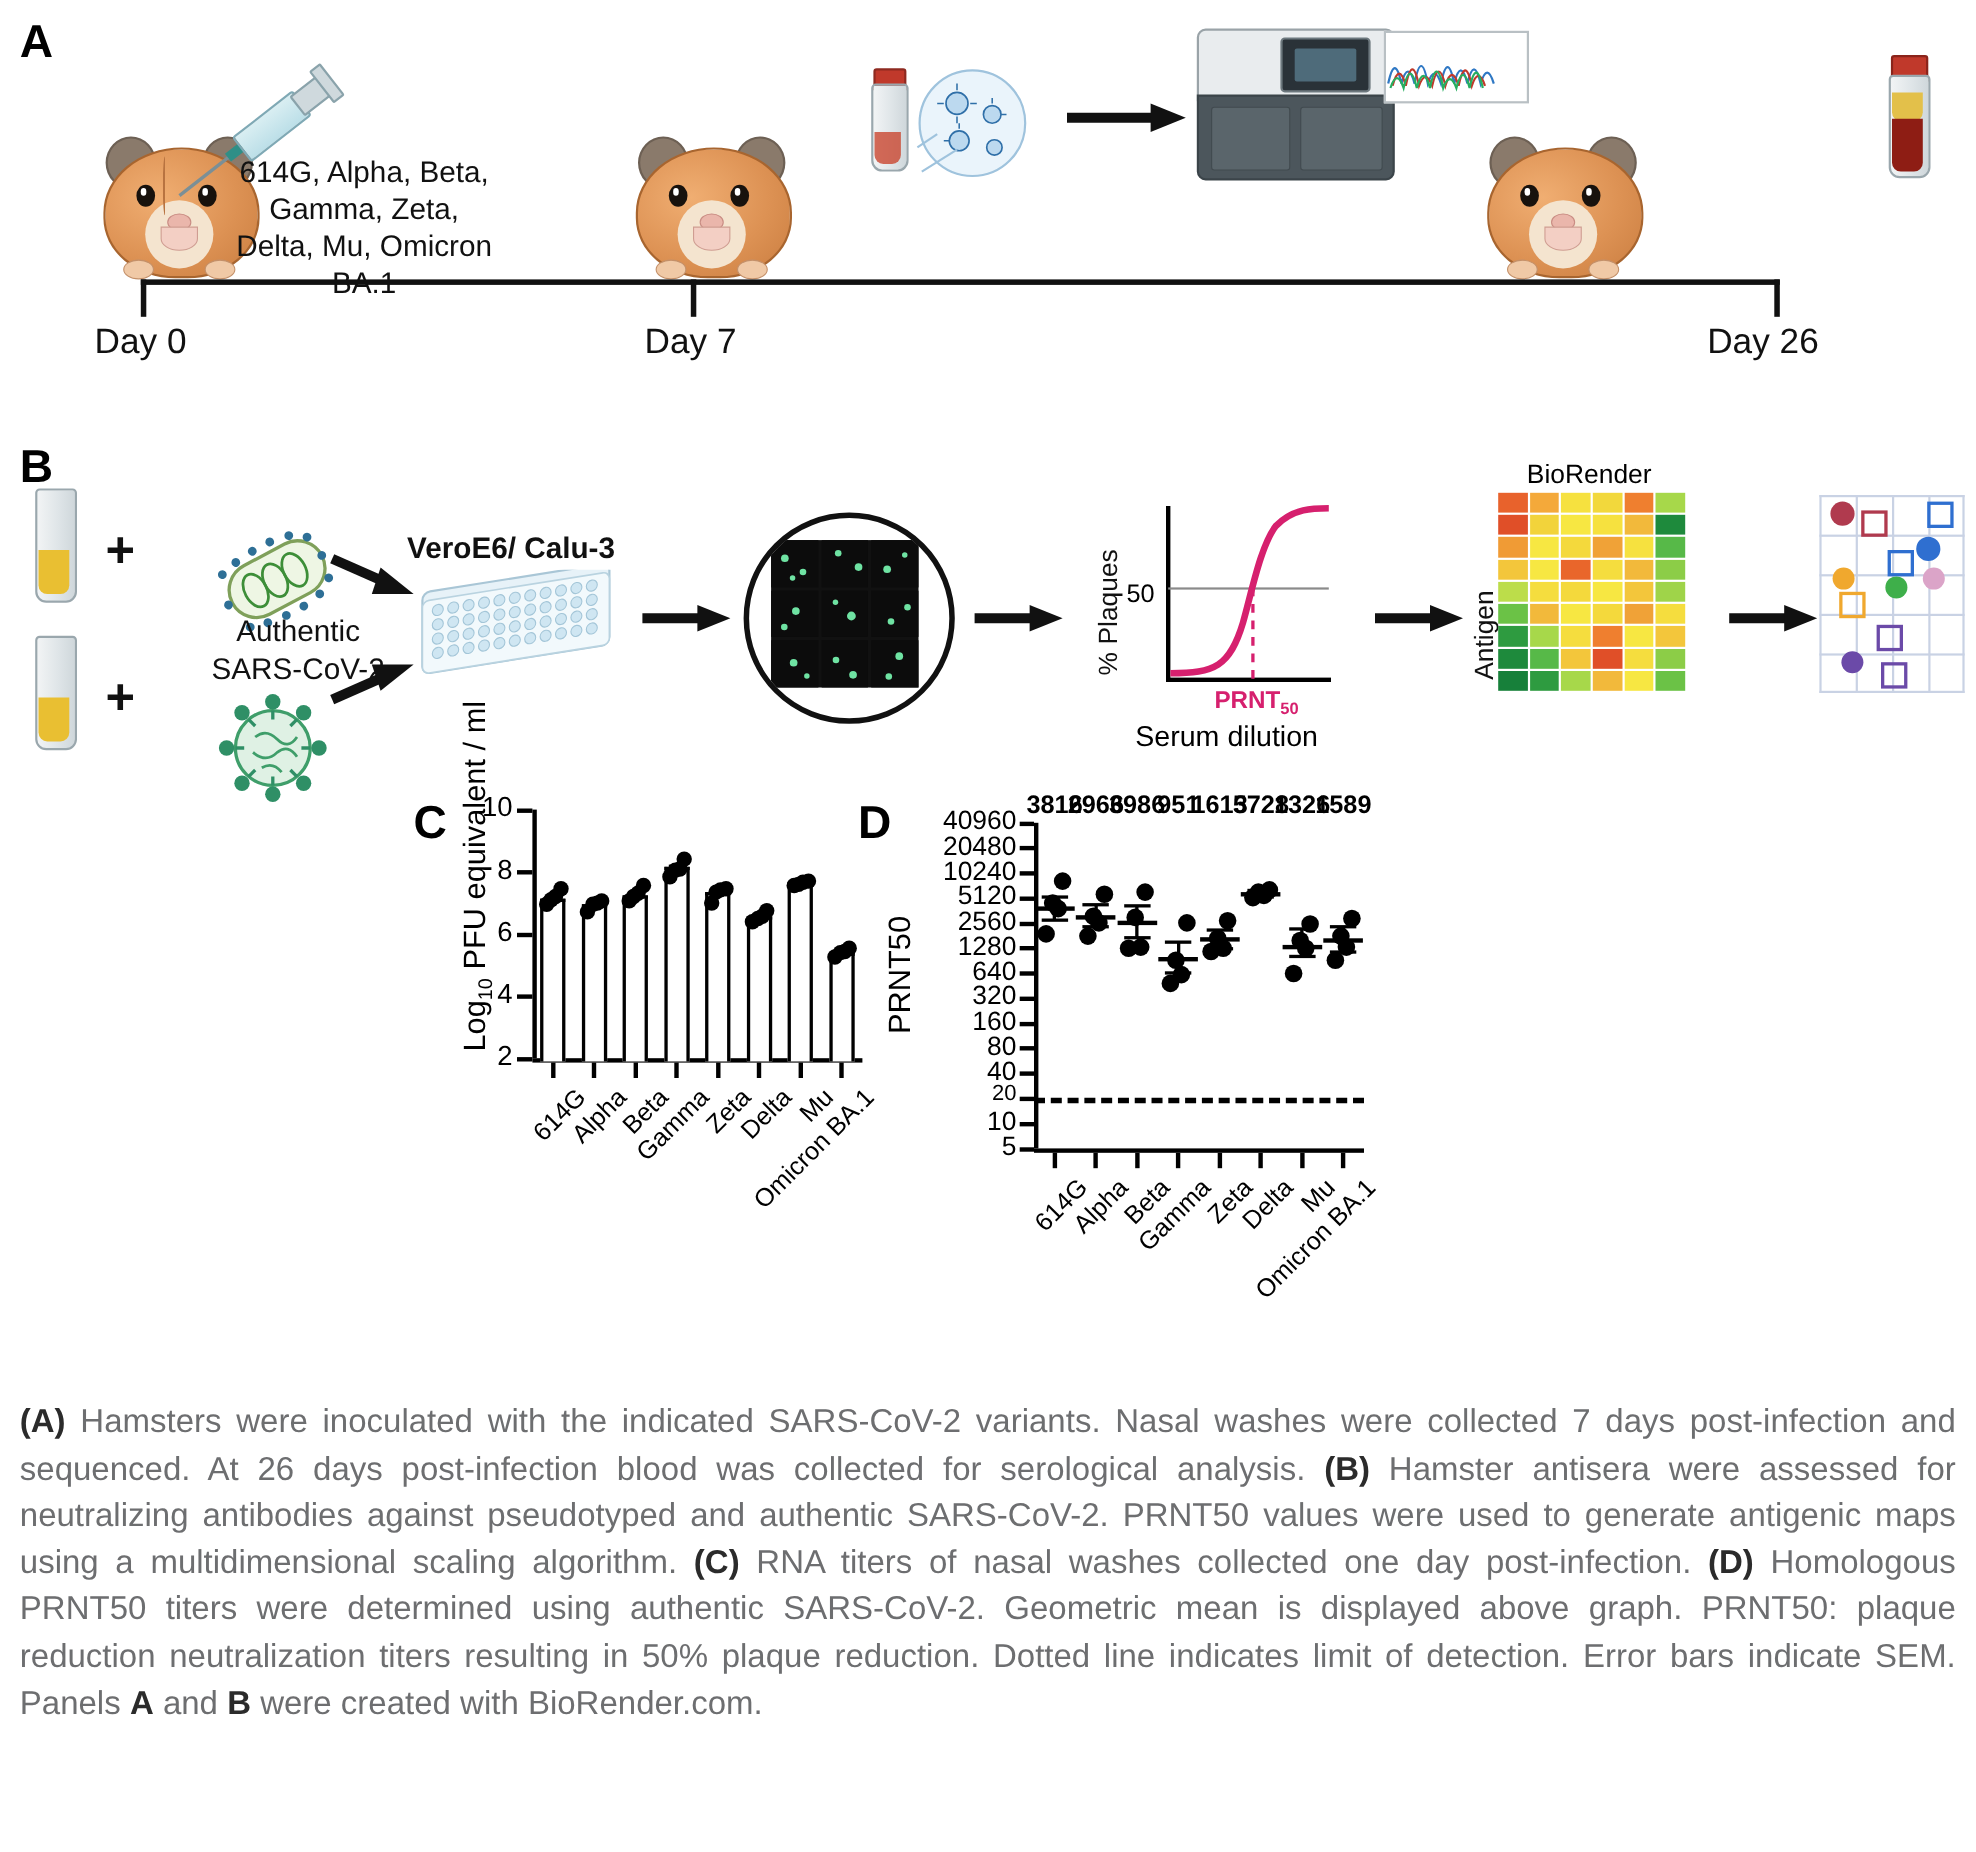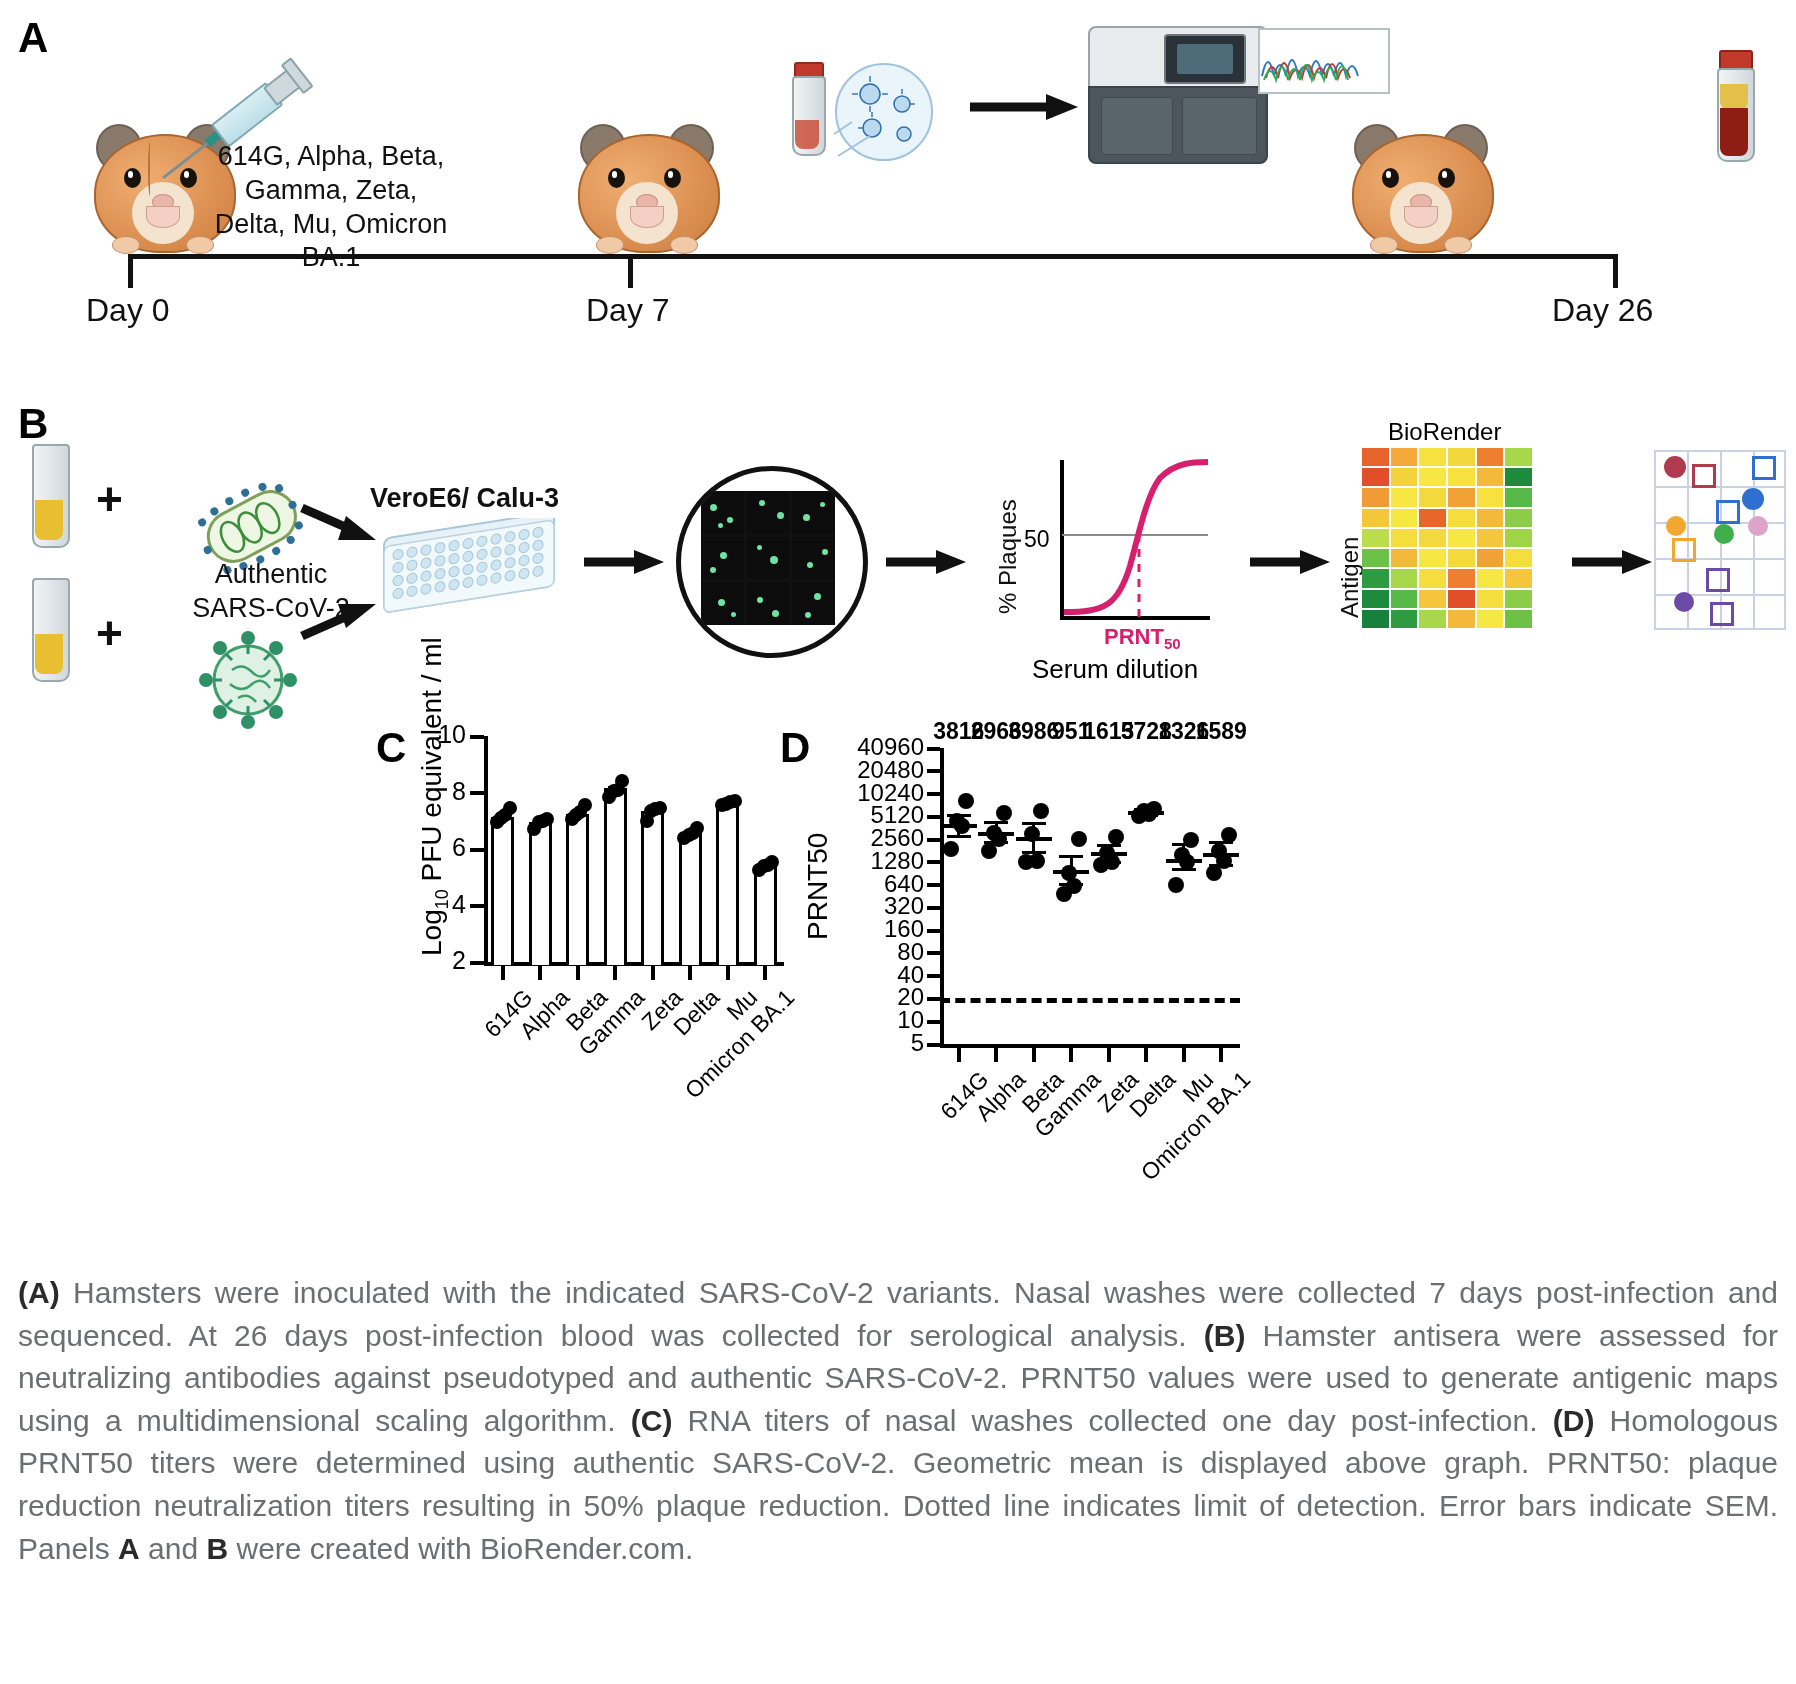--- a/index.html
+++ b/index.html
@@ -615,21 +615,21 @@
     <div class="panel-letter" style="left:-30px;top:24px;">D</div>
     <div class="ylab" id="d-ylab" style="left:-8px;top:240px;">PRNT50</div>
     <div id="d-plot" style="position:absolute;left:130px;top:48px;width:300px;height:296px;">
         <div class="axis" style="left:0;top:0;width:4px;height:296px;"></div>
         <div class="axis" style="left:0;top:296px;width:300px;height:4px;"></div>
         <div class="tick" style="left:-13px;top:294.5px;width:13px;height:4px;"></div>
         <div class="ticklab" style="left:-134px;top:281px;width:118px;font-size:24px;">5</div>
         <div class="tick" style="left:-13px;top:271.7307692307692px;width:13px;height:4px;"></div>
         <div class="ticklab" style="left:-134px;top:258.2307692307692px;width:118px;font-size:24px;">10</div>
         <div class="tick" style="left:-13px;top:248.96153846153845px;width:13px;height:4px;"></div>
-        <div class="ticklab" style="left:-134px;top:235.46153846153845px;width:118px;font-size:24px;text-align:right;">20</div>
+        <div class="ticklab" style="left:-134px;top:235.46153846153845px;width:118px;font-size:20px;text-align:right;">20</div>
         <div class="tick" style="left:-13px;top:226.19230769230768px;width:13px;height:4px;"></div>
         <div class="ticklab" style="left:-134px;top:212.69230769230768px;width:118px;font-size:24px;">40</div>
         <div class="tick" style="left:-13px;top:203.4230769230769px;width:13px;height:4px;"></div>
         <div class="ticklab" style="left:-134px;top:189.9230769230769px;width:118px;font-size:24px;">80</div>
         <div class="tick" style="left:-13px;top:180.65384615384613px;width:13px;height:4px;"></div>
         <div class="ticklab" style="left:-134px;top:167.15384615384613px;width:118px;font-size:24px;">160</div>
         <div class="tick" style="left:-13px;top:157.8846153846154px;width:13px;height:4px;"></div>
         <div class="ticklab" style="left:-134px;top:144.3846153846154px;width:118px;font-size:24px;">320</div>
         <div class="tick" style="left:-13px;top:135.1153846153846px;width:13px;height:4px;"></div>
         <div class="ticklab" style="left:-134px;top:121.61538461538461px;width:118px;font-size:24px;">640</div>

